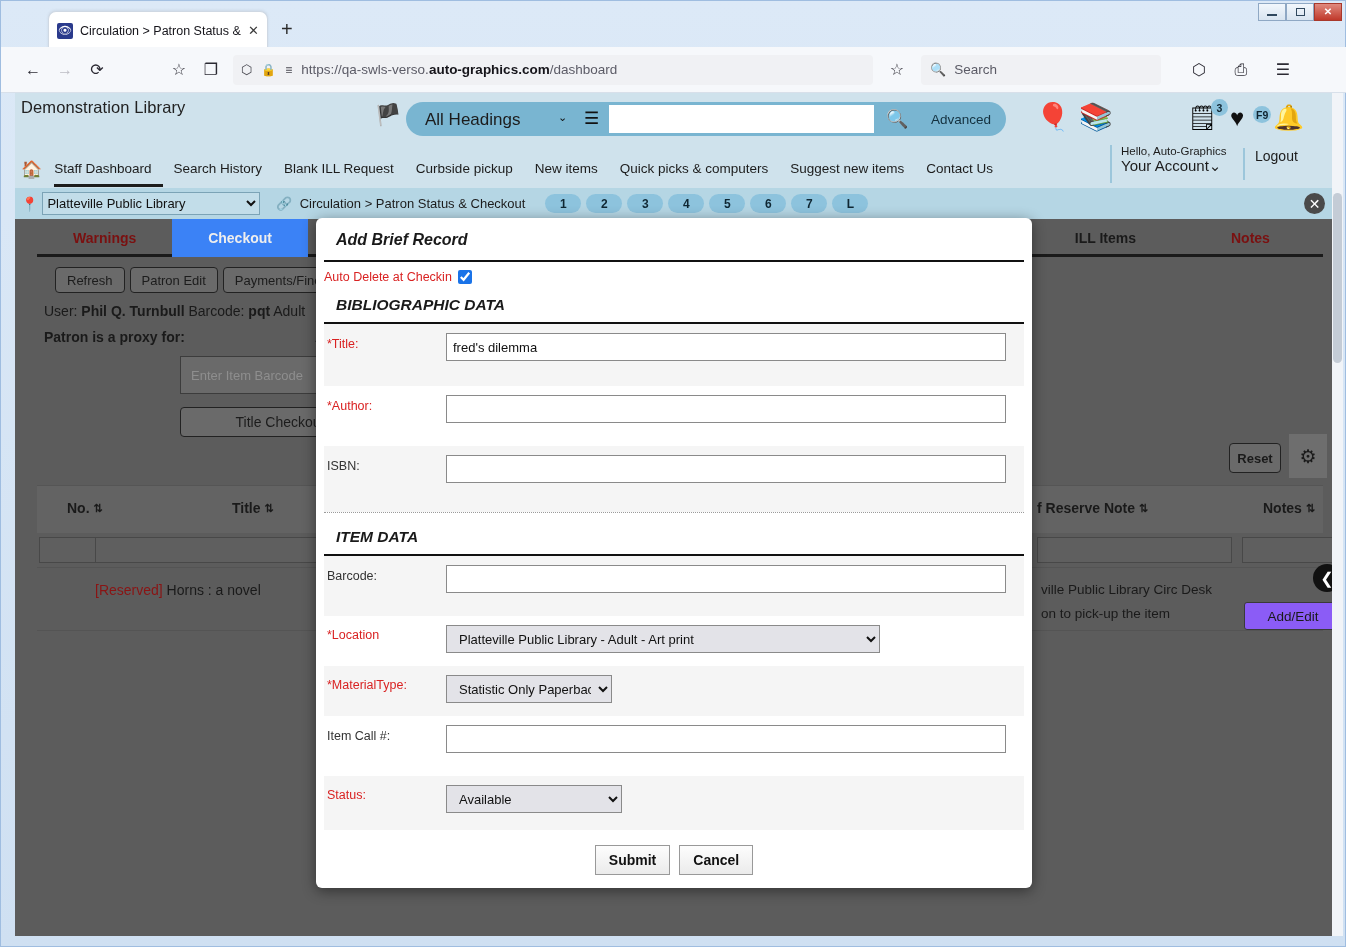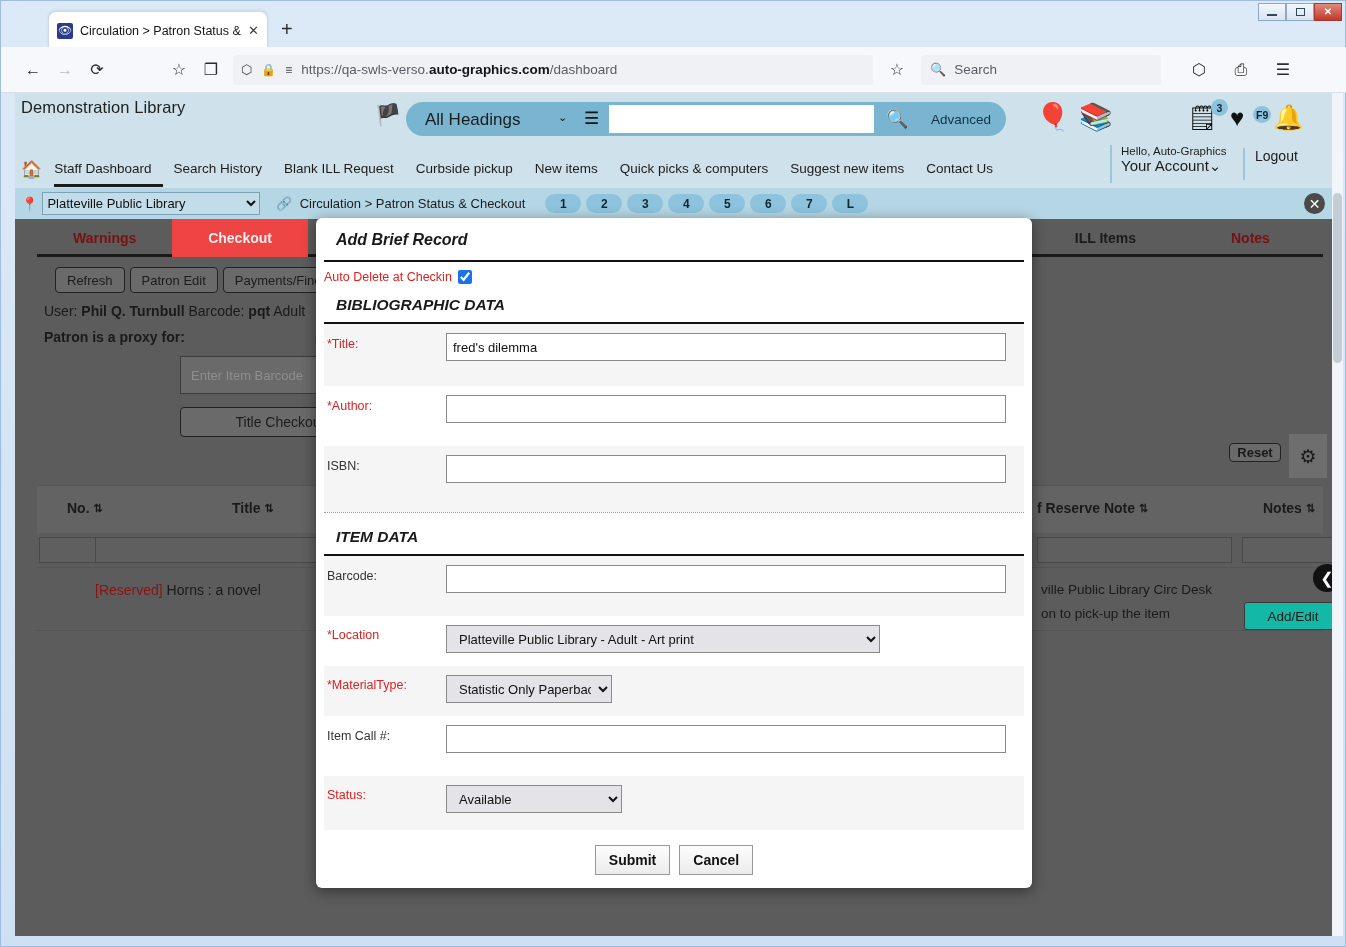--- a/index.html
+++ b/index.html
@@ -211,21 +211,21 @@
   }
   #tabs-row {
     position:absolute; left: 0; top: 0; width: 1286px; height: 38px;
     display:flex; border-bottom: 3px solid #1a1a1a;
   }
   .ptab {
     height: 38px; display:flex; align-items:center; justify-content:center;
     font-size: 14px; font-weight:bold; color:#1a1a1a; cursor:pointer;
   }
   .ptab.warn { color:#7a1010; width: 140px; }
-  .ptab.sel  { background:#ef4444; color:#eee; width: 140px; }
+  .ptab.sel  { background:#3b82f6; color:#eee; width: 140px; }
   .ptab.n    { width: 150px; }
 
   #btnbar { position:absolute; left: 18px; top: 48px; display:flex; gap:5px; }
   .gbtn {
     height: 26px; padding: 0 11px; border: 1px solid #222; border-radius: 4px;
     background: #6a6a6a; color:#1c1c1c; font-size: 13px;
     display:flex; align-items:center; cursor:pointer;
   }
   #user-line {
     position:absolute; left: 7px; top: 84px; font-size: 14px; color:#1a1a1a;
@@ -246,21 +246,21 @@
     position:absolute; left: 143px; top: 188px; width: 200px; height: 30px;
     border:1px solid #222; border-radius:4px; background:#6a6a6a;
     display:flex; align-items:center; justify-content:center;
     font-size: 14px; color:#1c1c1c; cursor:pointer;
   }
   #checked-out-head {
     position:absolute; left: 3px; top: 224px; font-size: 18px;
     font-weight:bold; color:#1a1a1a;
   }
   #reset-btn {
-    position:absolute; left: 1192px; top: 224px; width: 52px; height: 19px;
+    position:absolute; left: 1192px; top: 224px; width: 52px; height: 30px;
     border:1px solid #222; border-radius:4px; background:#6a6a6a;
     display:flex; align-items:center; justify-content:center;
     font-size:13px; font-weight:bold; color:#1a1a1a; cursor:pointer;
   }
   #gear-tab {
     position:absolute; left: 1252px; top: 215px; width: 38px; height: 44px;
     background:#6e6e6e; display:flex; align-items:center; justify-content:center;
     font-size: 19px; color:#1a1a1a; cursor:pointer;
   }
   #table-head {
@@ -282,21 +282,21 @@
   #row1 {
     position:absolute; left:0; top: 348px; width: 1286px; height: 64px;
     border-top: 1px solid #545454; border-bottom: 1px solid #545454;
   }
   #row1-title { position:absolute; left: 58px; top: 14px; font-size: 14px; color:#1a1a1a; }
   #row1-title .res { color: #8a1414; }
   #row1-pickup { position:absolute; left: 1004px; top: 14px; font-size: 13.5px; color:#1a1a1a; }
   #row1-pickup2 { position:absolute; left: 1004px; top: 38px; font-size: 13.5px; color:#1a1a1a; }
   #addedit-btn {
     position:absolute; left: 1207px; top: 34px; width: 98px; height: 28px;
-    border:1px solid #3a3a3a; border-radius:3px; background:#14b8a6;
+    border:1px solid #3a3a3a; border-radius:3px; background:#8b5cf6;
     display:flex; align-items:center; justify-content:center;
     font-size: 13.5px; color:#1a1a1a; cursor:pointer;
   }
   #collapse-arrow {
     position:absolute; left: 1276px; top: 345px; width: 28px; height: 28px;
     border-radius:50%; background:#111; color:#fff;
     display:flex; align-items:center; justify-content:center; font-size:16px; cursor:pointer;
   }
 
   

